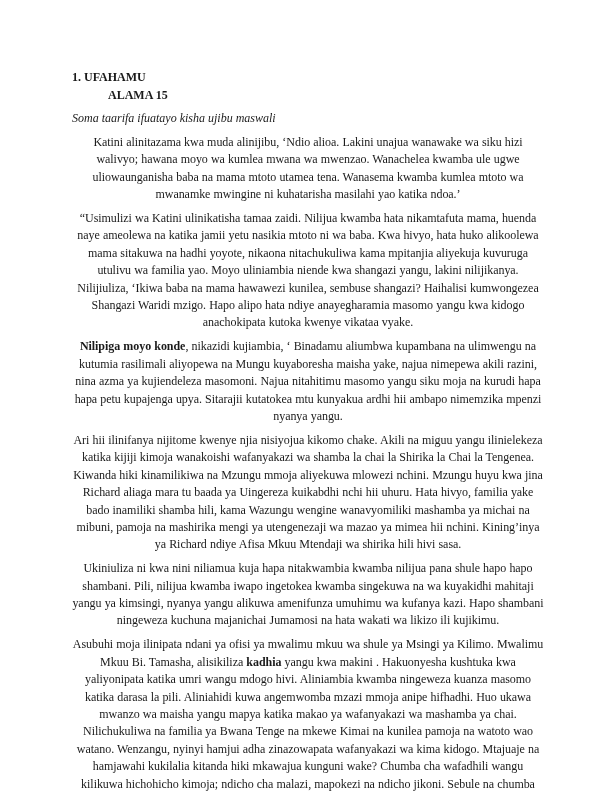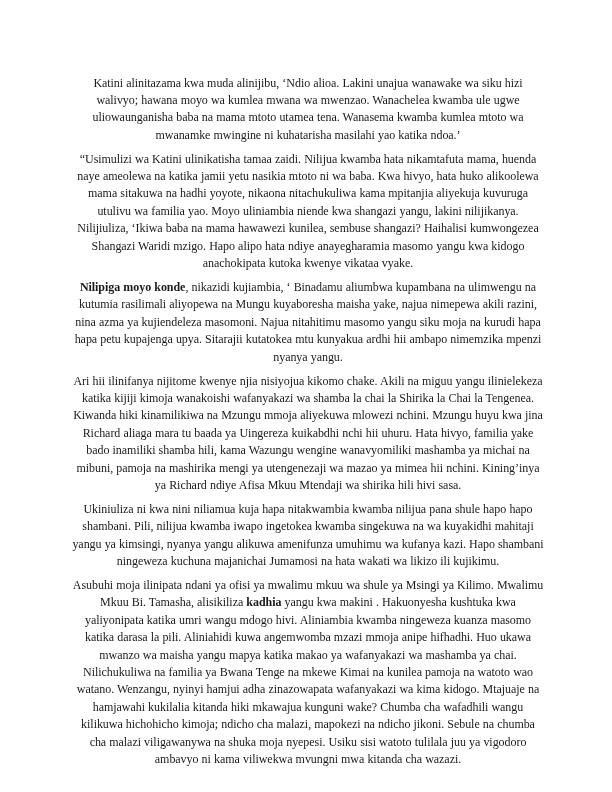--- a/index.html
+++ b/index.html
@@ -43,20 +43,23 @@
       text-align: center;
       letter-spacing: -0.05px;
       word-spacing: 0.2px;
     }
     b { font-weight: bold; }
   </style>
 </head>
 <body>
 
 <div class="page">
+  <div class="heading">1. UFAHAMU</div>
+  <div class="heading sub">ALAMA 15</div>
+  <p class="instruction">Soma taarifa ifuatayo kisha ujibu maswali</p>
 
   <p class="para">Katini alinitazama kwa muda alinijibu, ‘Ndio alioa. Lakini unajua wanawake wa siku hizi walivyo; hawana moyo wa kumlea mwana wa mwenzao. Wanachelea kwamba ule ugwe uliowaunganisha baba na mama mtoto utamea tena. Wanasema kwamba kumlea mtoto wa mwanamke mwingine ni kuhatarisha masilahi yao katika ndoa.’</p>
 
   <p class="para">“Usimulizi wa Katini ulinikatisha tamaa zaidi. Nilijua kwamba hata nikamtafuta mama, huenda naye ameolewa na katika jamii yetu nasikia mtoto ni wa baba. Kwa hivyo, hata huko alikoolewa mama sitakuwa na hadhi yoyote, nikaona nitachukuliwa kama mpitanjia aliyekuja kuvuruga utulivu wa familia yao. Moyo uliniambia niende kwa shangazi yangu, lakini nilijikanya. Nilijiuliza, ‘Ikiwa baba na mama hawawezi kunilea, sembuse shangazi? Haihalisi kumwongezea Shangazi Waridi mzigo. Hapo alipo hata ndiye anayegharamia masomo yangu kwa kidogo anachokipata kutoka kwenye vikataa vyake.</p>
 
   <p class="para"><b>Nilipiga moyo konde</b><span>, nikazidi kujiambia, ‘ Binadamu aliumbwa kupambana na ulimwengu na kutumia rasilimali aliyopewa na Mungu kuyaboresha maisha yake, najua nimepewa akili razini, nina azma ya kujiendeleza masomoni. Najua nitahitimu masomo yangu siku moja na kurudi hapa hapa petu kupajenga upya. Sitarajii kutatokea mtu kunyakua ardhi hii ambapo nimemzika mpenzi nyanya yangu.</span></p>
 
   <p class="para">Ari hii ilinifanya nijitome kwenye njia nisiyojua kikomo chake. Akili na miguu  yangu ilinielekeza katika kijiji kimoja wanakoishi wafanyakazi wa shamba la chai la Shirika la Chai la Tengenea. Kiwanda hiki kinamilikiwa na Mzungu mmoja aliyekuwa mlowezi nchini. Mzungu huyu kwa jina Richard aliaga mara tu baada ya Uingereza kuikabdhi nchi hii uhuru. Hata hivyo, familia yake bado inamiliki shamba hili, kama Wazungu wengine wanavyomiliki mashamba ya michai na mibuni, pamoja na mashirika mengi ya utengenezaji wa mazao ya mimea hii nchini. Kining’inya ya Richard ndiye Afisa Mkuu Mtendaji wa shirika hili hivi sasa.</p>
 
   <p class="para">Ukiniuliza ni kwa nini  niliamua kuja hapa nitakwambia kwamba nilijua pana shule hapo hapo shambani. Pili, nilijua kwamba iwapo ingetokea kwamba singekuwa na wa  kuyakidhi mahitaji yangu ya kimsingi, nyanya yangu alikuwa amenifunza umuhimu wa kufanya kazi. Hapo shambani ningeweza kuchuna majanichai Jumamosi na hata wakati wa likizo ili kujikimu.</p>

